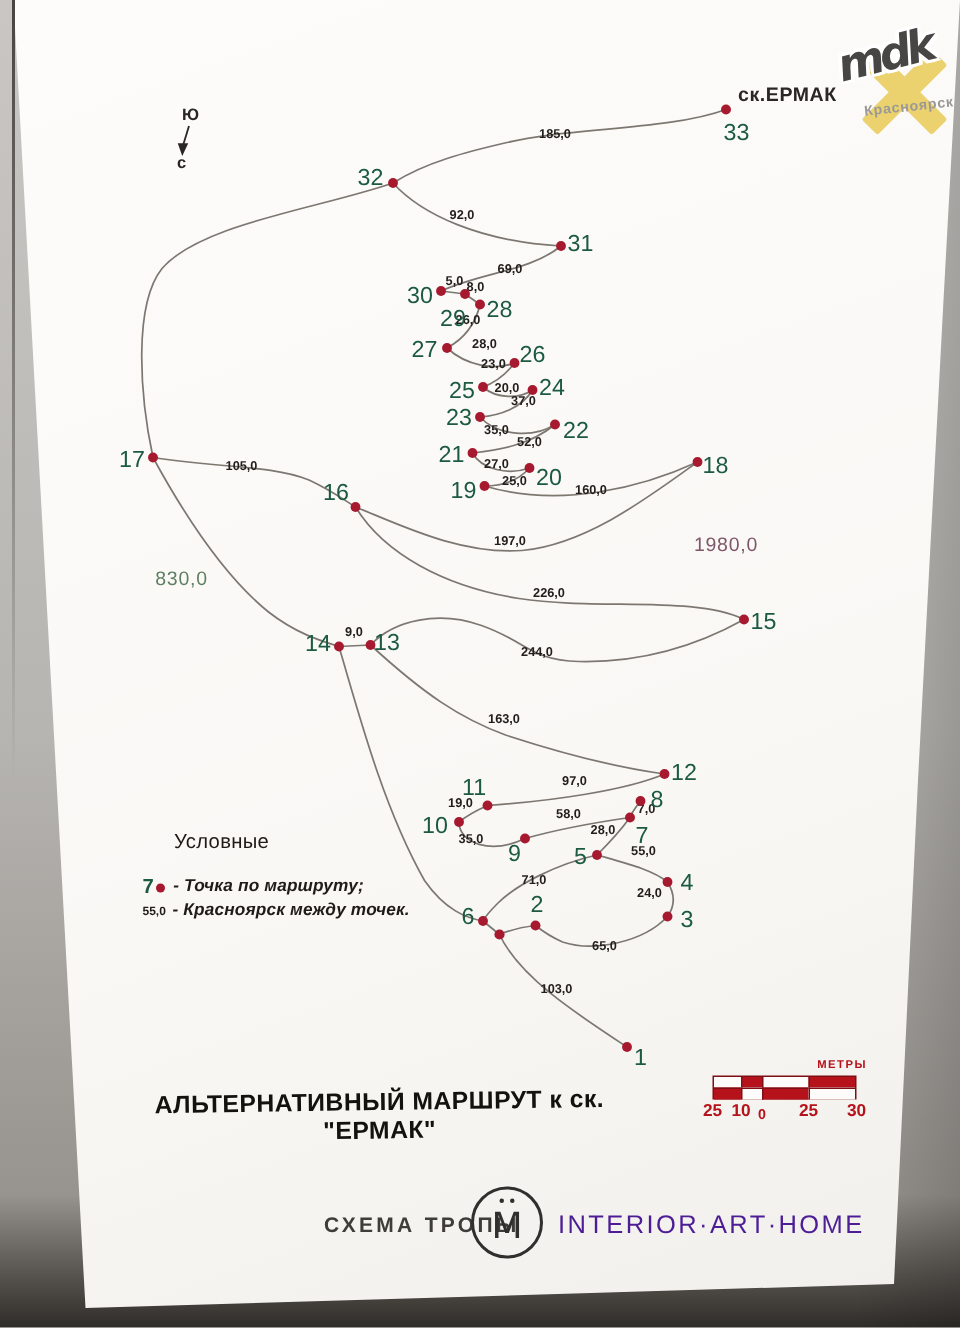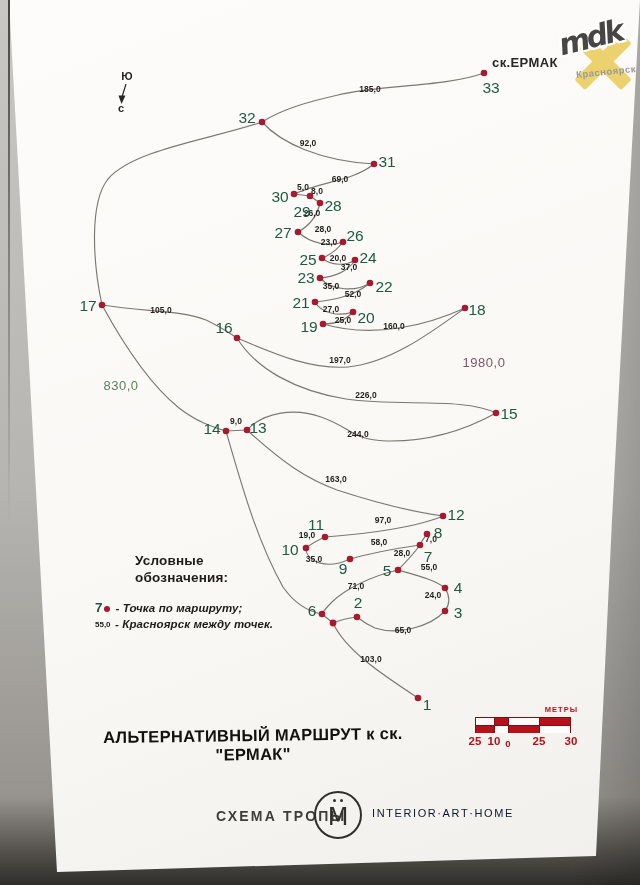--- a/index.html
+++ b/index.html
@@ -31,21 +31,21 @@
     position:absolute;left:0px;top:6px;width:100px;text-align:center;
     transform:rotate(-14deg);
     font:italic 900 30px "DejaVu Sans",sans-serif;letter-spacing:-3px;color:#474645;
     text-shadow:-2px -2px 0 #fff,2px -2px 0 #fff,-2px 2px 0 #fff,2px 2px 0 #fff,0 -2px 0 #fff,0 2px 0 #fff,-2px 0 0 #fff,2px 0 0 #fff;
   }
   .mdk .city{position:absolute;left:36px;top:52px;transform:rotate(-6deg);
     font-size:9.5px;font-weight:700;color:#9b9997;letter-spacing:.5px;}
 
   
   .legend{position:absolute;left:95px;top:552px;color:#1f1b18;}
-  .legend .head{margin-left:40px;font-size:13.5px;font-weight:700;line-height:17px;letter-spacing:.2px;}
+  .legend .head{margin-left:21px;font-size:13.5px;font-weight:400;line-height:17px;letter-spacing:.2px;}
   .legend .row{display:flex;align-items:center;margin-top:3px;}
   .legend .row1{margin-top:14px;}
   .legend .sym7{color:#1c5a41;font-size:13.5px;font-weight:600;}
   .legend .dot{width:6px;height:6px;border-radius:50%;background:#a6192e;margin:3px 2px 0 1px;}
   .legend .sym55{font-size:8px;font-weight:700;width:16px;}
   .legend .txt{font-style:italic;font-weight:700;font-size:11.5px;margin-left:4px;letter-spacing:.1px;text-align:center;}
 
   
   .title{position:absolute;left:88px;top:726px;width:330px;text-align:center;
     font-size:16.5px;font-weight:700;color:#14120f;letter-spacing:.3px;transform:rotate(-0.8deg);}
@@ -67,21 +67,21 @@
 
   
   .footer-schema{position:absolute;left:216px;top:808px;font-size:14px;font-weight:700;
     letter-spacing:2.2px;color:#3f3d3a;text-align:center;}
   .m-circle{position:absolute;left:314px;top:791px;width:44px;height:44px;border:2px solid #2f2f2d;
     border-radius:50%;}
   .m-dots{position:absolute;left:0;right:0;top:6px;display:flex;justify-content:center;gap:4px;}
   .m-dots span{width:3px;height:3px;border-radius:50%;background:#2f2f2d;}
   .m-letter{position:absolute;left:0;right:0;top:10px;text-align:center;
     font:400 24px "DejaVu Sans",sans-serif;color:#2f2f2d;}
-  .footer-brand{position:absolute;left:372px;top:807px;font-size:11px;letter-spacing:1.6px;color:#0f172a;}
+  .footer-brand{position:absolute;left:372px;top:807px;font-size:17px;letter-spacing:1.6px;color:#4c1d95;}
 </style>
 </head>
 <body>
 
 <div class="bg-right"></div>
 <div class="page"></div>
 <div class="scan-line"></div>
 
 <svg class="map" id="map-svg" width="640" height="885" viewBox="0 0 640 885">
   <g>
@@ -242,21 +242,20 @@
 <div class="mdk">
   <div class="xbar x1"></div>
   <div class="xbar x2"></div>
   <div class="tag">mdk</div>
   <div class="city">Красноярск</div>
 </div>
 
 <div class="legend">
   <div class="head">
     <div>Условные</div>
-    <div>обозначения:</div>
   </div>
   <div class="row row1">
     <span class="sym7">7</span>
     <span class="dot"></span>
     <span class="txt">- Точка по маршруту;</span>
   </div>
   <div class="row">
     <span class="sym55">55,0</span>
     <span class="txt">- Красноярск между точек.</span>
   </div>

